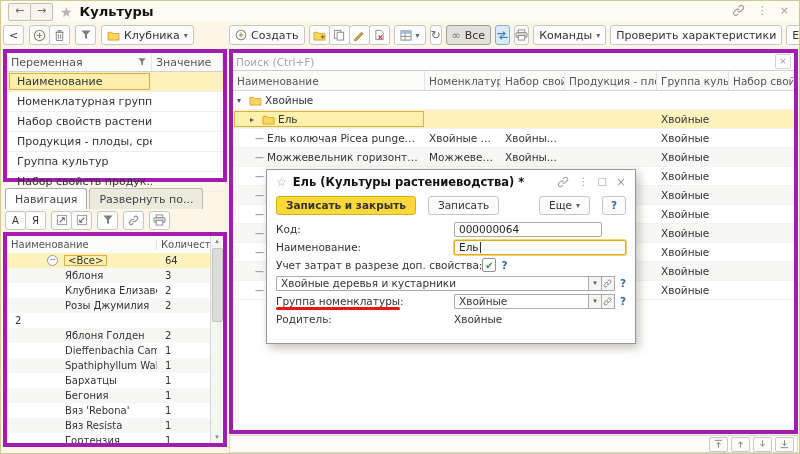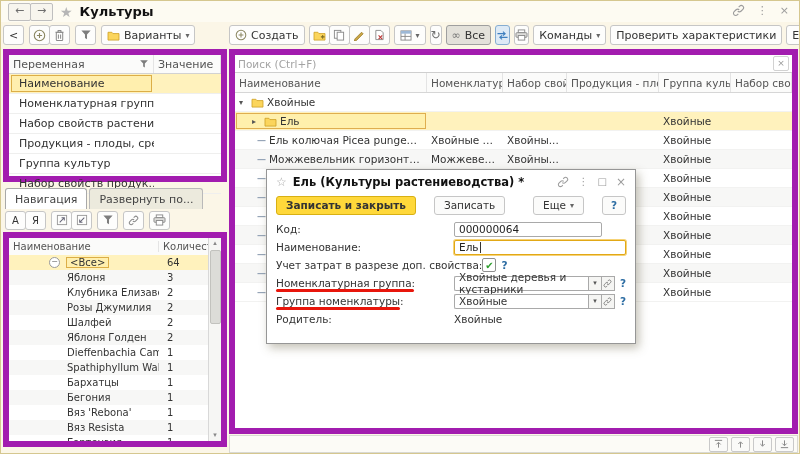--- a/index.html
+++ b/index.html
@@ -20,21 +20,21 @@
   .toolbar-main{position:absolute;left:228px;top:23px;width:569px;height:22px;display:flex;gap:4px;align-items:center}
   .tbtn{height:20px;border:1px solid #c6c6c6;border-radius:3px;background:#fdfdfc;display:inline-flex;align-items:center;gap:4px;padding:0 5px;font-size:11px;color:#333;box-sizing:border-box;white-space:nowrap}
   .tbtn.icon-only{width:21px;justify-content:center;padding:0}
   .tbtn.pressed{background:#e3e1da;border-color:#9f9f9f}
   .tbtn.toggled{background:#ddeaf6;border-color:#86add1}
   .tgroup{display:inline-flex}
   .tgroup .tbtn+.tbtn{margin-left:-1px}
   .caret{font-size:8px;color:#666}
   .ml-auto{margin-left:auto}
   
-  .panel{position:absolute;background:#fff;border:6px solid #a21caf;box-sizing:border-box}
+  .panel{position:absolute;background:#fff;border:4px solid #a21caf;box-sizing:border-box}
   .hcell{padding:0 4px;border-right:1px solid #e4e4e4;white-space:nowrap;overflow:hidden;color:#555}
   
   .params{left:2px;top:48px;width:224px;height:133px;}
   .params-head{height:18px;display:grid;grid-template-columns:145px 1fr;align-items:center;border-bottom:1px solid #d2d2d2;background:#fbfbfa}
   .params-head .hcell{display:flex;align-items:center;height:100%;box-sizing:border-box}
   .param-row{height:19px;display:grid;grid-template-columns:145px 1fr;align-items:center;border-bottom:1px solid #efefee}
   .param-name{padding-left:10px;white-space:nowrap;overflow:hidden}
   .param-row.sel{background:#fff2bd}
   .param-row.sel .param-name{box-shadow:inset 0 0 0 1px #dcae47;background:#ffefae;height:17px;line-height:17px;margin:0 2px;padding-left:8px}
   
@@ -81,21 +81,21 @@
   .mrow.sel .c-name{box-shadow:inset 0 0 0 1px #dfae4f;background:#fff0ac;height:16px;margin:0 1px}
   
   .bstrip{position:absolute;left:228px;top:434px;width:569px;height:18px;background:#fcfbf6;border:1px solid #d9d9d3;box-sizing:border-box;display:flex;justify-content:flex-end;align-items:center;gap:3px;padding-right:3px}
   .bbtn{width:17px;height:13px;border:1px solid #c9c9c9;background:#fafaf8;border-radius:2px;display:flex;align-items:center;justify-content:center}
   
   .dialog{position:absolute;left:265px;top:168px;width:368px;height:173px;background:#fff;border:1px solid #969696;box-shadow:3px 4px 9px rgba(90,80,50,.35);font-size:10.5px;z-index:10}
   .dtitle{height:23px;display:flex;align-items:center;gap:6px;padding:0 9px}
   .dstar{color:#ababab;font-size:12px}
   .dtext{font-weight:bold;font-size:11.5px;color:#111;flex:1;white-space:nowrap;overflow:hidden}
   .dicons{display:flex;gap:9px;align-items:center;color:#9c9c9c;font-size:10px}
-  .dbtns{height:24px;display:flex;gap:18px;align-items:center;padding:0 9px}
+  .dbtns{height:24px;display:flex;gap:12px;align-items:center;padding:0 9px}
   .btn{height:19px;border:1px solid #c6c6c6;background:#fbfbfa;padding:0 9px;border-radius:3px;font-size:10.5px;display:inline-flex;align-items:center;gap:4px;box-sizing:border-box}
   .btn-primary{background:#ffd83a;border-color:#d8b013;font-weight:bold}
   .btn.help{width:24px;justify-content:center;font-weight:bold;padding:0}
   .dfields{padding:4px 9px 0 9px}
   .frow{display:flex;align-items:center;height:16px;margin-bottom:2px}
   .flabel{flex:0 0 178px;white-space:nowrap;position:relative;color:#333}
   .flabel.auto{flex:0 0 auto;}
   .red-ul{position:absolute;left:0;bottom:-3px;height:3px;background:#e8160c;border-radius:2px}
   .inp{height:15px;border:1px solid #a9a9a9;border-radius:2px;padding:0 4px;display:flex;align-items:center;background:#fff;box-sizing:border-box;color:#222}
   .inp.code{width:148px}
@@ -150,21 +150,21 @@
   </span>
   <span class="tbtn icon-only">
       <svg width="12" height="12" viewBox="0 0 13 13">
         <path d="M1.5 1.5h10L7.6 6v5l-2.2-1.3V6z" fill="#7d7d7d"></path>
       </svg>
     </span>
   <span class="tbtn">
     <svg width="13" height="11" viewBox="0 0 14 12">
         <path d="M1 2.5h4.2l1.2 1.4H13V11H1z" fill="#fbd55c" stroke="#cfa126" stroke-width="0.9"></path>
       </svg>
-    <span>Варианты</span>
+    <span>Клубника</span>
     <span class="caret">▾</span>
   </span>
 </div>
 
 <div class="toolbar-main">
   <span class="tbtn">
     <svg width="12" height="12" viewBox="0 0 14 14">
         <circle cx="7" cy="7" r="5.6" fill="none" stroke="#8b8762" stroke-width="1.2"></circle>
         <path d="M7 4.2v5.6M4.2 7h5.6" stroke="#8b8762" stroke-width="1.2"></path>
       </svg>
@@ -374,25 +374,20 @@
   <div class="nav-row alt">
     <span class="nav-name">
           <span class="ind" style="display:flex;align-items:center">
             <span class="box">Розы Джумилия</span>
           </span>
         </span>
     <span class="nav-count">2</span>
   </div>
 
   <div class="nav-row">
-    <span class="nav-name">
-          <span class="ind" style="display:flex;align-items:center">
-            <span class="box">Шалфей</span>
-          </span>
-        </span>
     <span class="nav-count">2</span>
   </div>
 
   <div class="nav-row alt">
     <span class="nav-name">
           <span class="ind" style="display:flex;align-items:flex-end">
             <span class="box">Яблоня Голден</span>
           </span>
         </span>
     <span class="nav-count">2</span>
@@ -704,21 +699,20 @@
         </span>
     </div>
     <div class="frow">
       <span class="flabel auto">Учет затрат в разрезе доп. свойства:</span>
       <span class="cb">
           <span>✔</span>
         </span>
       <span class="qhelp">?</span>
     </div>
     <div class="frow">
-      <span class="flabel"><span>Номенклатурная группа:</span><span class="red-ul" style="width:138px"></span></span>
       <span class="combo">
         <span class="val">Хвойные деревья и кустарники</span>
         <span class="cbtn">
             <span>▾</span>
           </span>
         <span class="cbtn">
             <svg width="9" height="9" viewBox="0 0 14 14">
               <path d="M6.2 7.8a2.4 2.4 0 0 0 3.4 0l2.1-2.1a2.4 2.4 0 0 0-3.4-3.4L7.2 3.4" fill="none" stroke="#777" stroke-width="1.4"></path>
               <path d="M7.8 6.2a2.4 2.4 0 0 0-3.4 0L2.3 8.3a2.4 2.4 0 0 0 3.4 3.4l1.1-1.1" fill="none" stroke="#777" stroke-width="1.4"></path>
             </svg>

